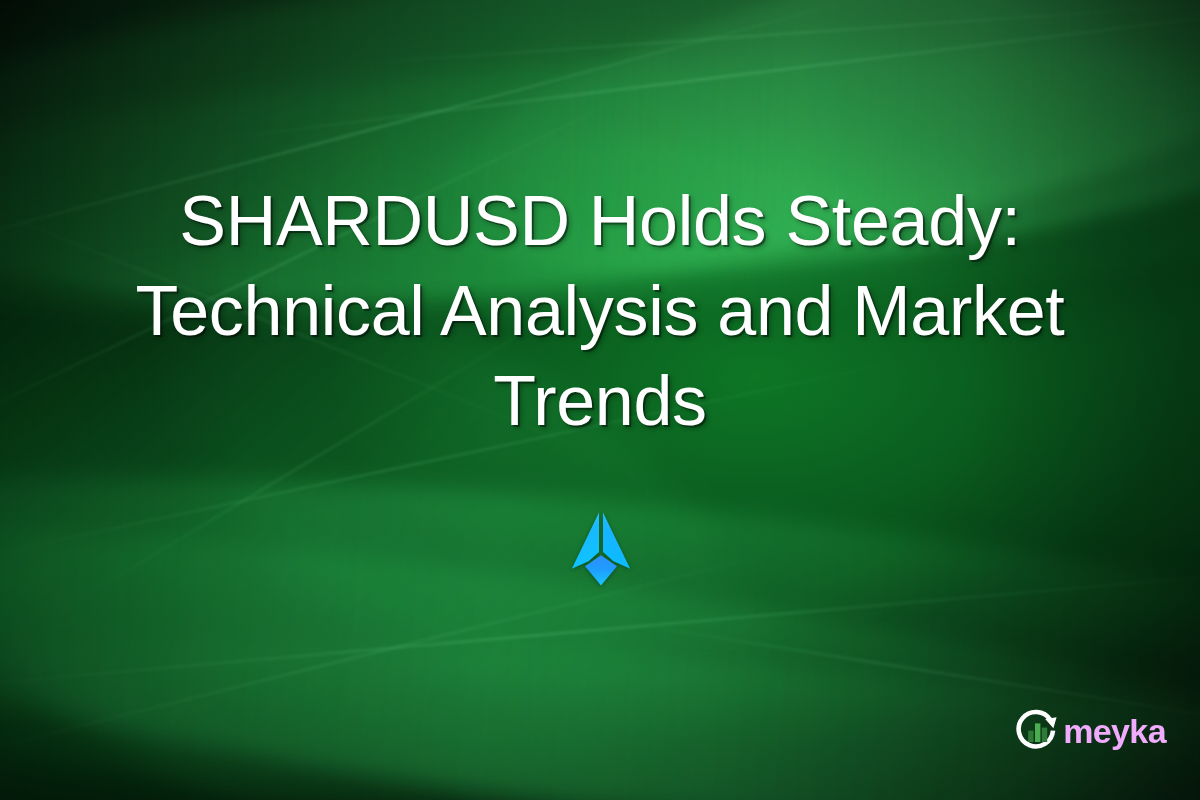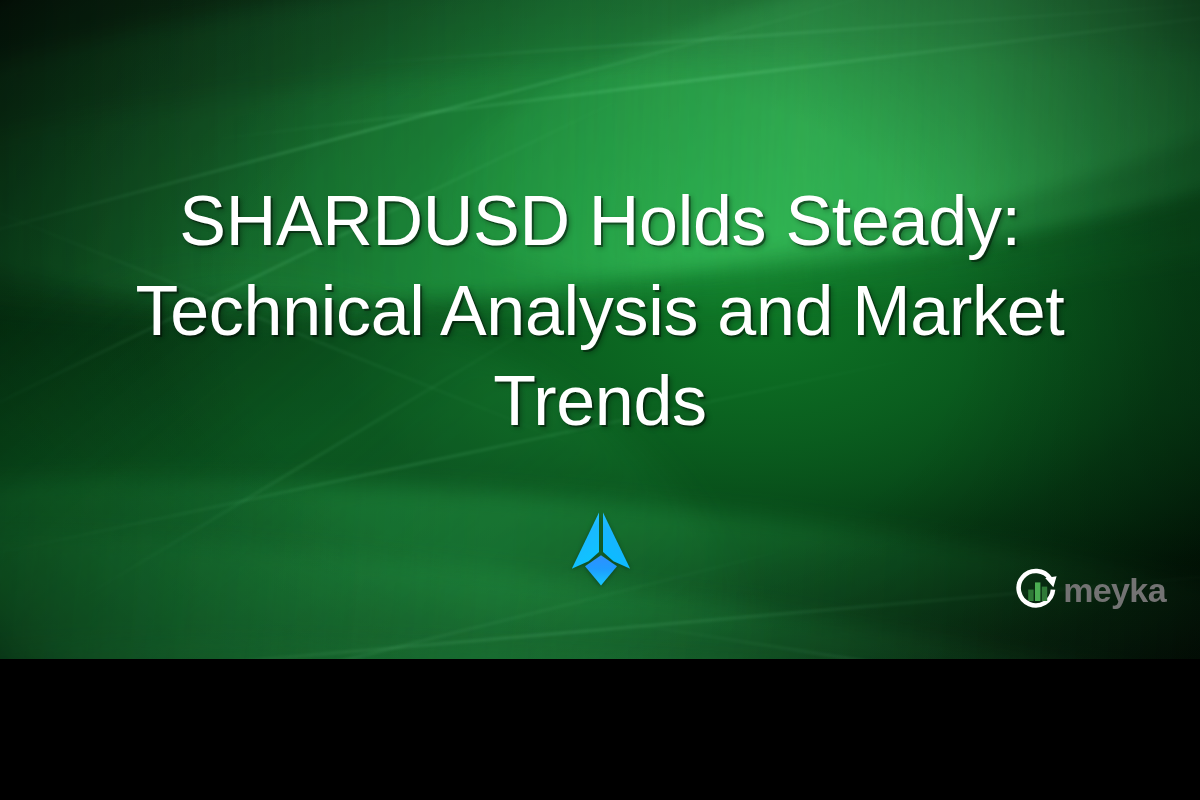--- a/index.html
+++ b/index.html
@@ -5,21 +5,21 @@
   * { margin:0; padding:0; box-sizing:border-box; }
 
   html, body {
     width:1200px; height:800px;
     overflow:hidden;
     background:#000;
   }
 
   #canvas {
     position:relative;
-    width:1200px; height:659px;
+    width:1200px; height:800px;
     overflow:hidden;
     font-family:"Liberation Sans", sans-serif;
   }
 
   
   .bg-base {
     position:absolute; inset:0;
     background:
       radial-gradient(ellipse 780px 470px at 63% 47%,
         rgba(14,120,38,0.95) 0%,
@@ -126,21 +126,21 @@
   
   #watermark {
     position:absolute;
     right:34px; bottom:46px;
     display:flex;
     align-items:center;
     gap:4px;
   }
   #watermark .mark { width:46px; height:46px; display:block; flex:0 0 auto; }
   #watermark .word {
-    color:#737373;
+    color:#f0abfc;
     font-size:34px;
     font-weight:700;
     letter-spacing:-0.6px;
     line-height:1;
     margin-left:-2px;
     margin-bottom:1px;
   }
 </style>
 </head>
 <body>

